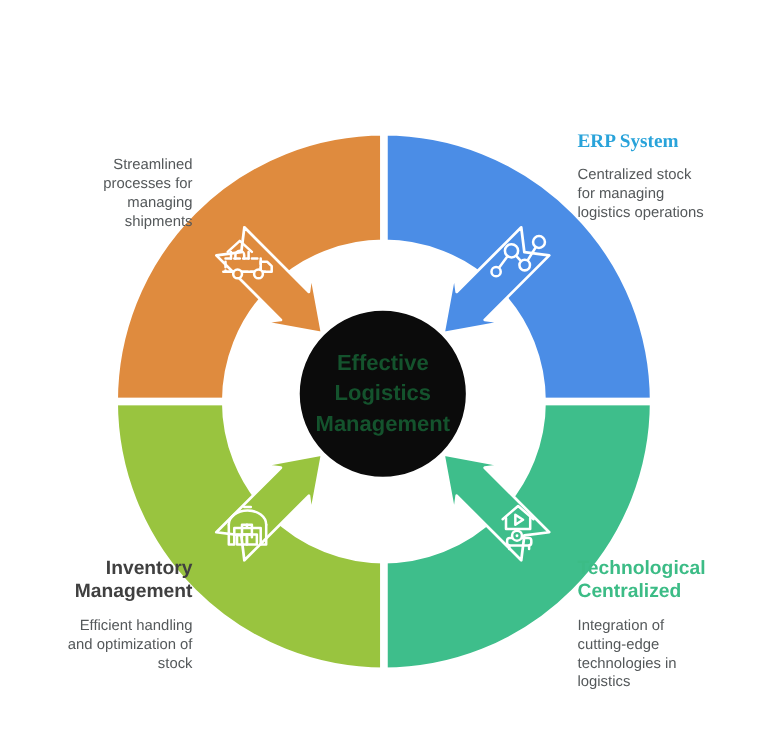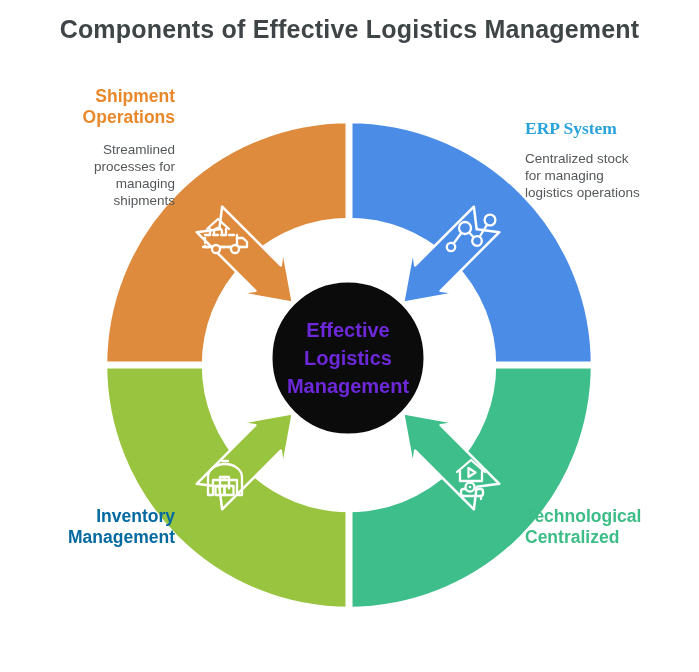--- a/index.html
+++ b/index.html
@@ -19,28 +19,28 @@
   .seg-desc{
     position:absolute;font-size:13.5px;line-height:17px;color:#54585A;
     white-space:pre-line;
   }
   .right-align{text-align:right;right:524px;}
   .left-align{text-align:left;left:525px;}
   .lbl-shipment{color:#E8882B;top:86px;}
   .desc-shipment{top:141px;}
   .lbl-erp{color:#29A3DA;top:118px;font-family:Liberation Serif, serif;}
   .desc-erp{top:150px;}
-  .lbl-inventory{color:#0369a1;top:506px;}
+  .lbl-inventory{color:#404040;top:506px;}
   .desc-inventory{top:560px;}
   .lbl-tech{color:#3CBC86;top:506px;}
   .desc-tech{top:560px;}
   .center-label{
     position:absolute;left:238px;top:312px;width:220px;height:92px;
     display:flex;align-items:center;justify-content:center;text-align:center;
-    color:#6d28d9;font-size:20px;font-weight:bold;line-height:28px;white-space:pre-line;
+    color:#14532d;font-size:20px;font-weight:bold;line-height:28px;white-space:pre-line;
   }
   .icon{stroke:#ffffff;stroke-width:2.3;fill:none;stroke-linecap:round;stroke-linejoin:round;}
 </style>
 </head>
 <body>
 
 <div class="stage">
 
   <svg width="699" height="672" viewBox="0 0 699 672">
 
@@ -97,37 +97,41 @@
       <path d="M -2.5 -12 L 4.5 -7.5 L -2.5 -3 Z"></path>
       <rect x="-10" y="9" width="22" height="7" rx="2.5"></rect>
       <path d="M -8 16 v 3 M 10 16 v 3"></path>
       <circle cx="-1" cy="7" r="4.5" fill="#3EBE8B"></circle>
       <circle cx="-1" cy="7" r="1.3" fill="#ffffff" stroke="none"></circle>
     </g>
 
     <circle cx="348" cy="358" r="77" stroke="#ffffff" stroke-width="3" fill="#0B0B0B"></circle>
   </svg>
 
-  <div class="title">Components of Effective Logistics Management</div>
 
-  <div class="seg-label right-align lbl-shipment">Shipment
-Operations</div>
   <div class="seg-desc right-align desc-shipment">Streamlined
 processes for
 managing
 shipments</div>
 
   <div class="seg-label left-align lbl-erp">ERP System</div>
   <div class="seg-desc left-align desc-erp">Centralized stock
 for managing
 logistics operations</div>
 
   <div class="seg-label right-align lbl-inventory">Inventory
 Management</div>
+  <div class="seg-desc right-align desc-inventory">Efficient handling
+and optimization of
+stock</div>
 
   <div class="seg-label left-align lbl-tech">Technological
 Centralized</div>
+  <div class="seg-desc left-align desc-tech">Integration of
+cutting-edge
+technologies in
+logistics</div>
 
   <div class="center-label">Effective
 Logistics
 Management</div>
 
 </div>
 
 </body></html>

